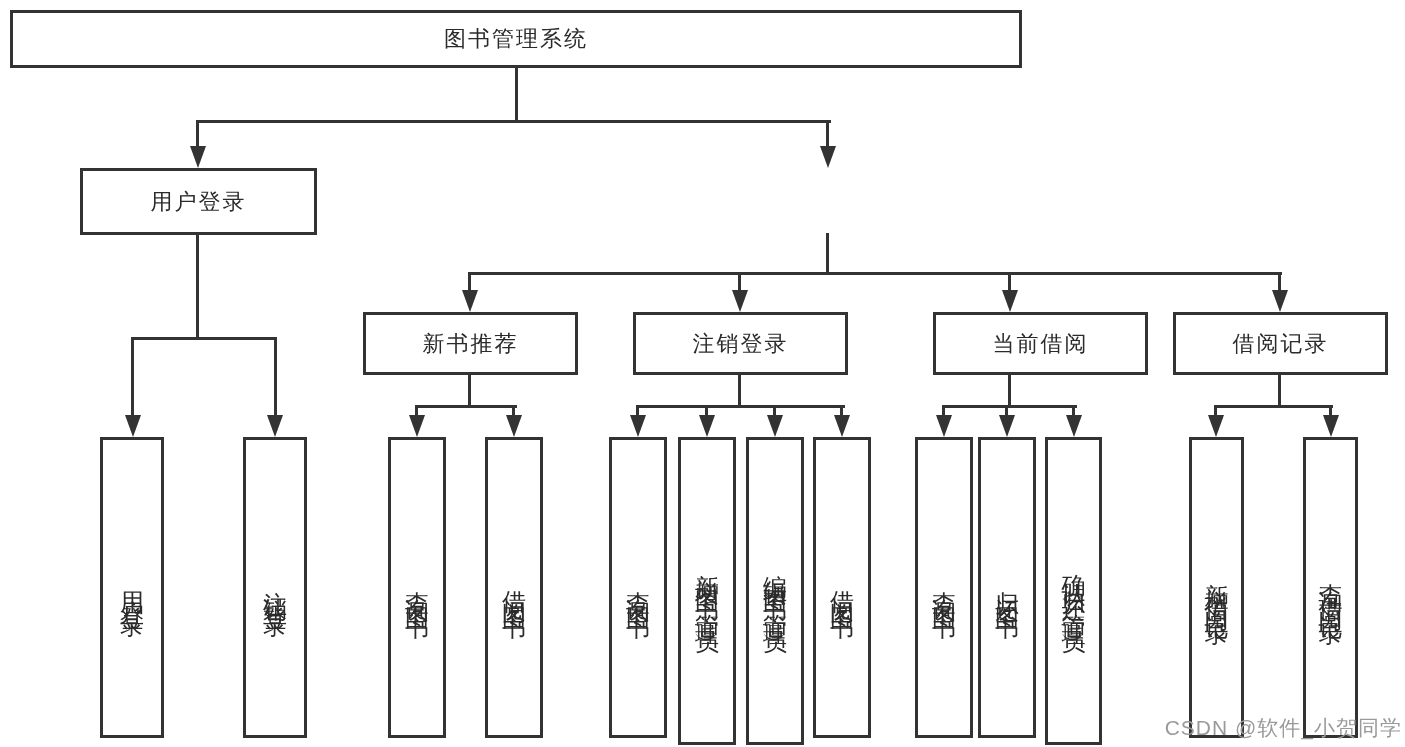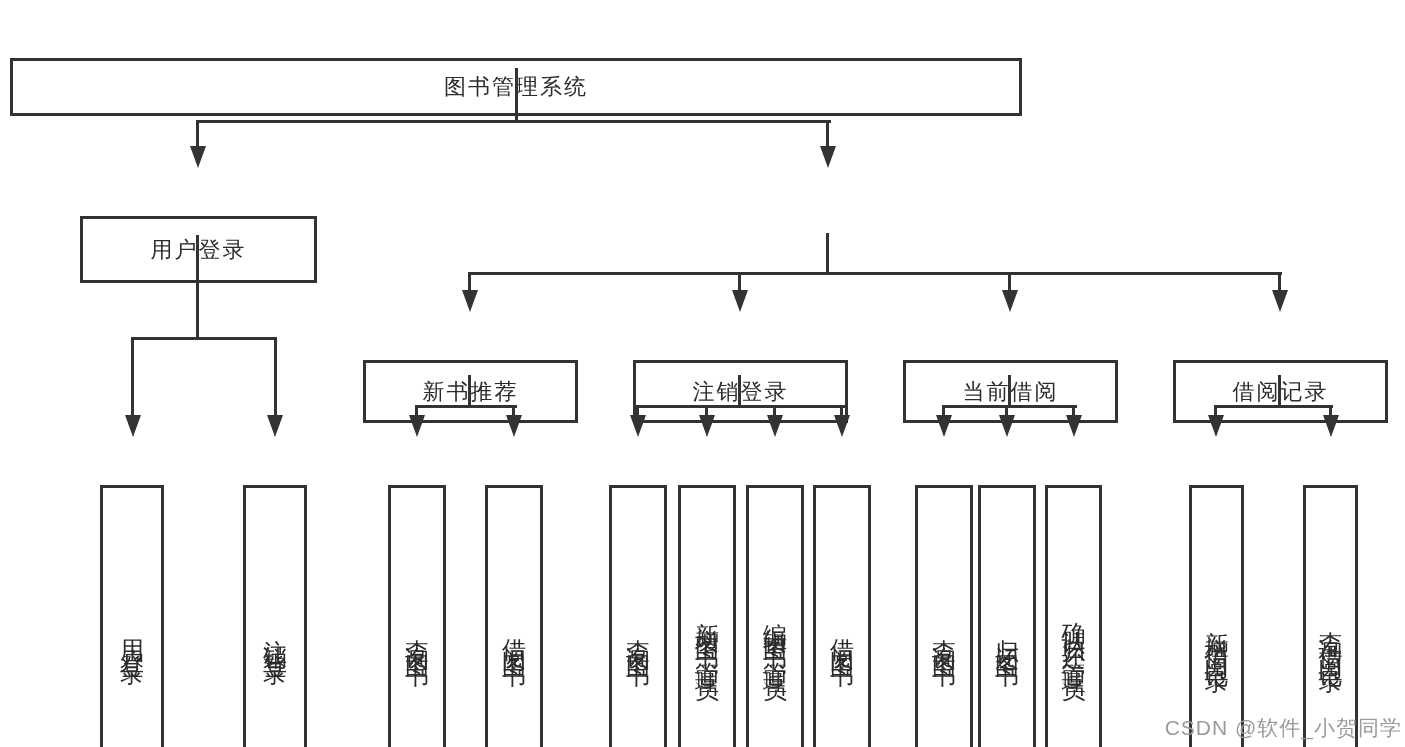--- a/index.html
+++ b/index.html
@@ -3,21 +3,20 @@
 <meta charset="utf-8">
 <style>
   html,body { margin:0; padding:0; background:#ffffff; }
   body { font-family:"Liberation Sans","DejaVu Sans",sans-serif; }
   .stage { position:relative; width:1405px; height:747px; background:#ffffff; overflow:hidden; }
   .box {
     position:absolute; box-sizing:border-box;
     border:3px solid #333333; background:#ffffff;
     display:flex; align-items:center; justify-content:center;
     color:#2b2b2b;
-    margin-top:48px;
   }
   .h-label { font-size:22px; letter-spacing:2px; white-space:nowrap; }
   .v-label {
     writing-mode:vertical-rl; text-orientation:mixed;
     font-size:24px; letter-spacing:8px; line-height:1; white-space:nowrap;
   }
   .hline, .vline { position:absolute; background:#333333; }
   .arrow {
     position:absolute; width:0; height:0;
     border-left:8px solid transparent;
@@ -41,21 +40,21 @@
   <div class="box" style="left:80px;top:168px;width:237px;height:67px;">
     <span class="h-label">用户登录</span>
   </div>
 
   <div class="box" style="left:363px;top:312px;width:215px;height:63px;">
     <span class="h-label">新书推荐</span>
   </div>
   <div class="box" style="left:633px;top:312px;width:215px;height:63px;">
     <span class="h-label">注销登录</span>
   </div>
-  <div class="box" style="left:903px;top:312px;width:215px;height:63px;">
+  <div class="box" style="left:933px;top:312px;width:215px;height:63px;">
     <span class="h-label">当前借阅</span>
   </div>
   <div class="box" style="left:1173px;top:312px;width:215px;height:63px;">
     <span class="h-label">借阅记录</span>
   </div>
 
   <div class="box" style="left:100px;top:437px;width:64px;height:301px;">
     <span class="v-label">用户登录</span>
   </div>
   <div class="box" style="left:243px;top:437px;width:64px;height:301px;">

